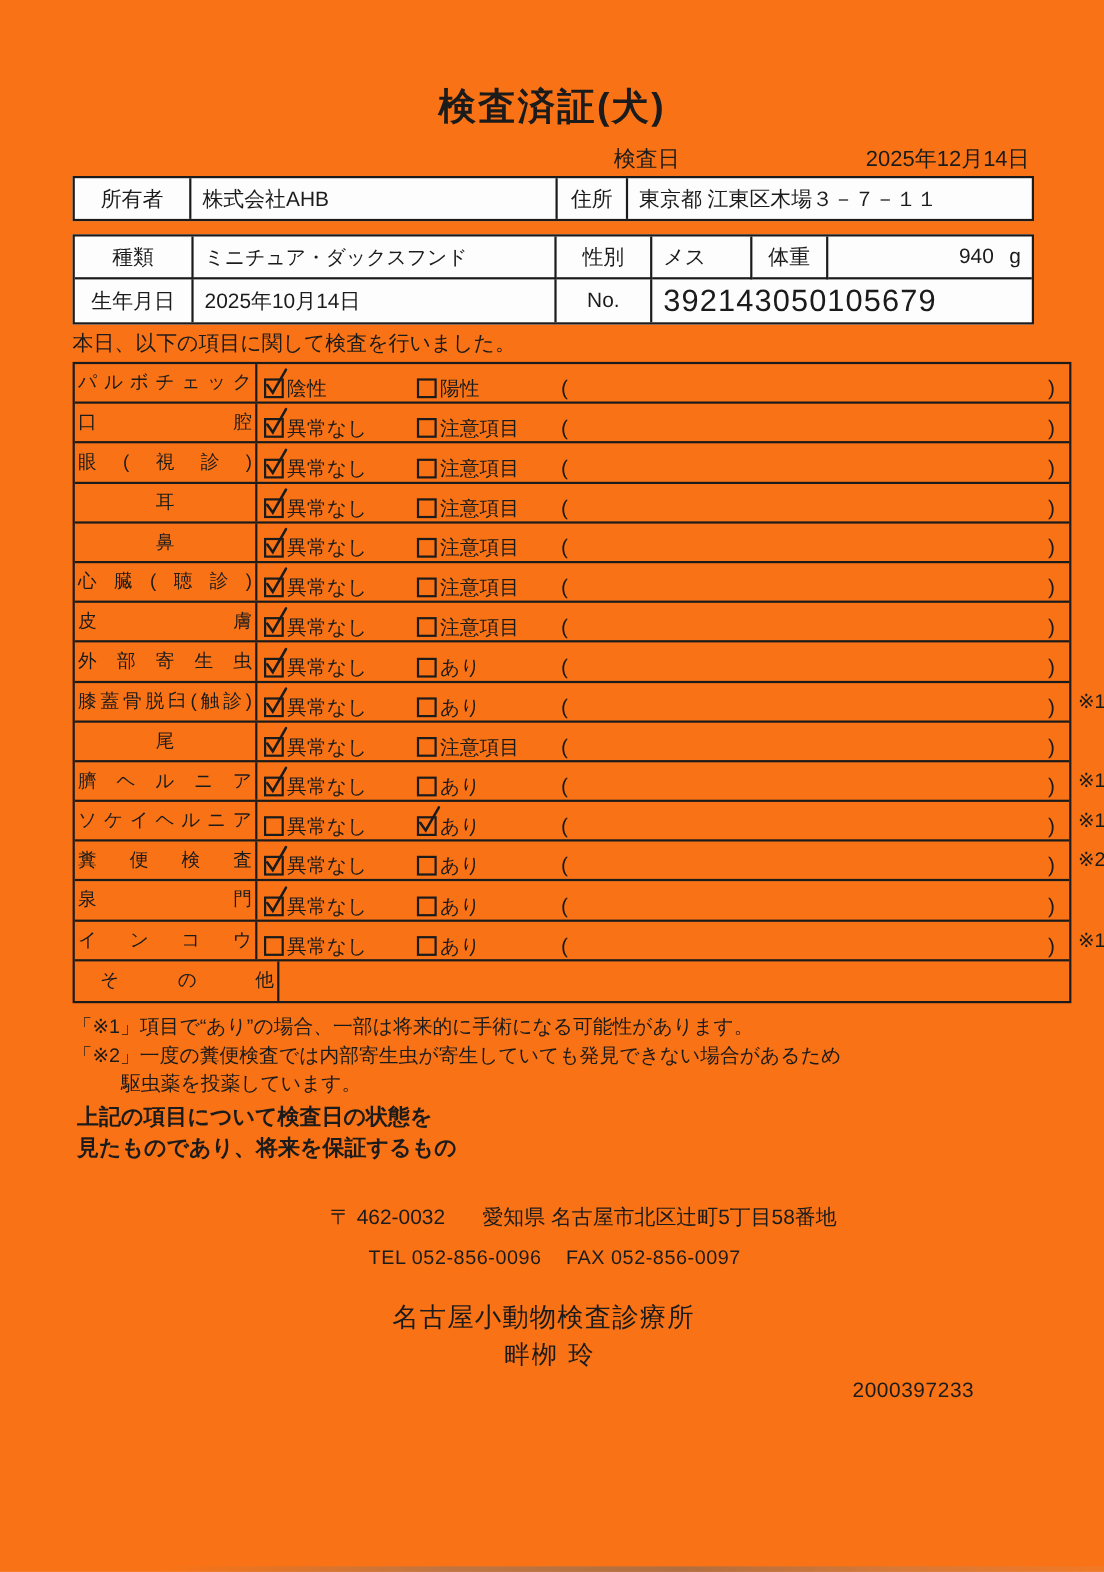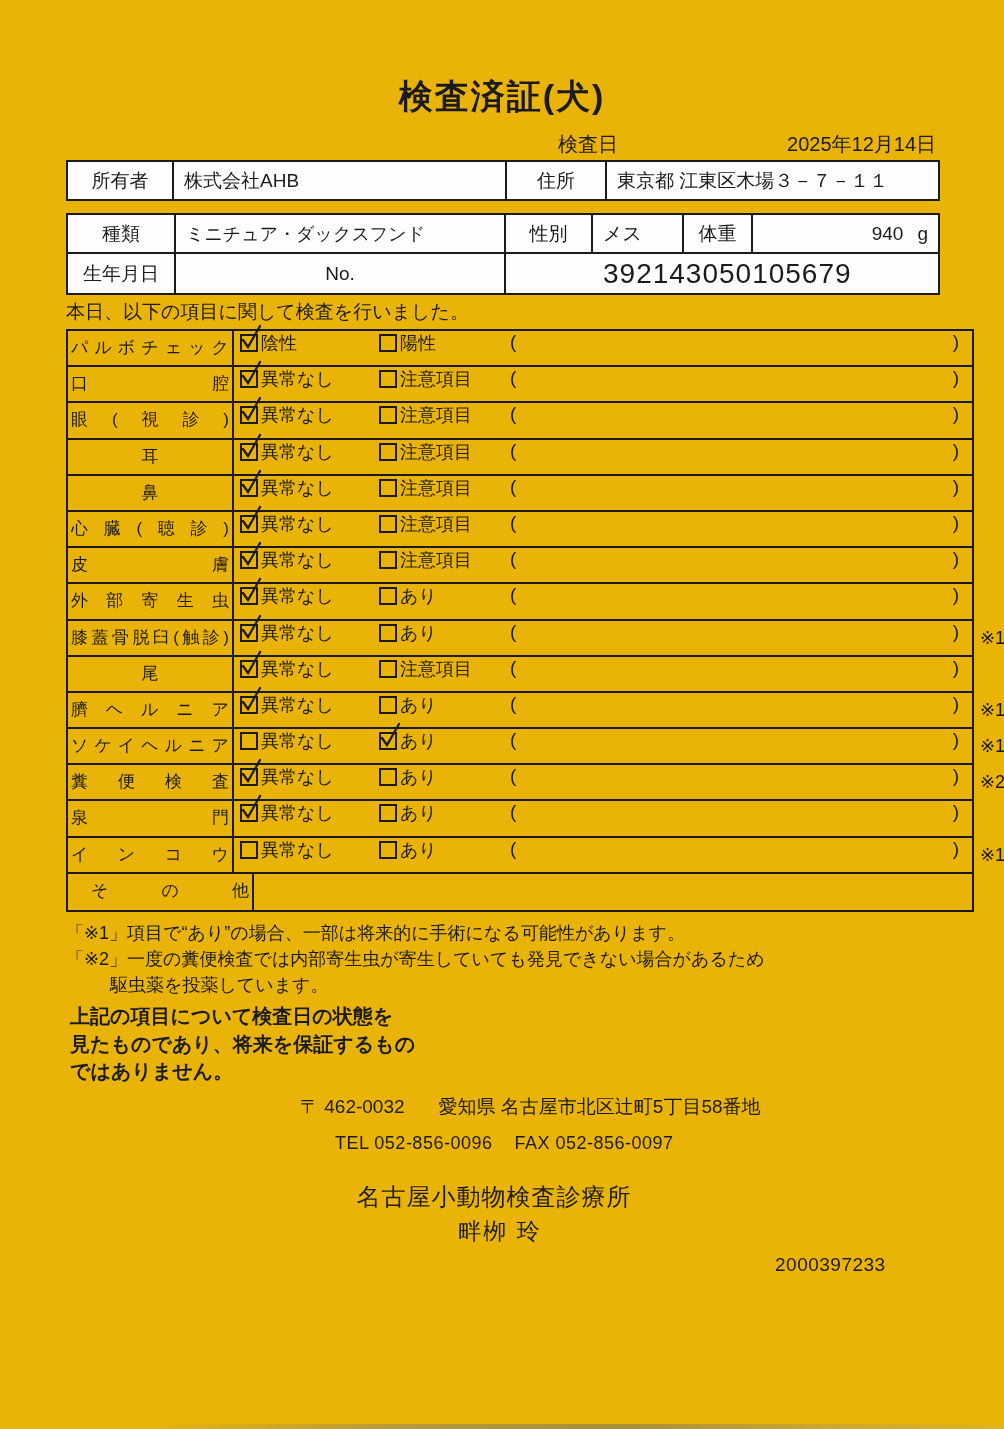--- a/index.html
+++ b/index.html
@@ -1,58 +1,58 @@
 <!DOCTYPE html>
 <html><head>
 <meta charset="utf-8">
 <style>
   html,body{margin:0;padding:0;background:#e8e8e8;}
   .page{
     position:relative;width:1004px;height:1429px;margin:0 auto;
-    background:#eab308;color:#1b1b1b;overflow:hidden;
+    background:#f97316;color:#1b1b1b;overflow:hidden;
     font-family:"Liberation Sans","DejaVu Sans",sans-serif;
   }
   .abs{position:absolute;}
 
   
   .title{top:74px;left:0;width:100%;text-align:center;font-size:34px;font-weight:bold;letter-spacing:2px;}
   .examdate{top:131px;left:558px;right:68px;display:flex;justify-content:space-between;align-items:baseline;font-size:20px;}
 
   
   .htable{left:66px;width:874px;border:2px solid #1b1b1b;box-sizing:border-box;background:#fdfdfd;}
   .t1{top:160px;height:41px;display:flex;}
   .t2{top:213px;height:82px;display:grid;grid-template-columns:108px 330px 87px 91px 69px 1fr;grid-auto-rows:1fr;}
   .cell{display:flex;align-items:center;box-sizing:border-box;font-size:19px;overflow:hidden;white-space:nowrap;}
   .cell.lab{justify-content:center;padding:0 4px;}
   .cell.val{padding:0 10px;}
   .br{border-right:2px solid #1b1b1b;}
   .bb{border-bottom:2px solid #1b1b1b;}
   .t1 .c1{width:106px;}
   .t1 .c2{width:333px;}
-  .t1 .c3{width:100px;}
+  .t1 .c3{width:64px;}
   .t1 .c4{flex:1;}
   .weightcell{justify-content:flex-end;gap:14px;padding-right:14px;}
   .span3{grid-column:4 / 7;}
   .breed{font-size:18px;}
   .noval{letter-spacing:1px;font-size:28px;}
 
   
   .intro{top:299px;left:66px;font-size:19px;}
 
   
   .ctable{top:329px;left:66px;width:908px;border:2px solid #1b1b1b;box-sizing:border-box;}
   .crow{position:relative;display:flex;height:36.2px;border-bottom:2px solid #1b1b1b;box-sizing:border-box;}
   .crow:last-child{border-bottom:none;padding-left:20px;}
   .clabel{
     flex:0 0 166px;border-right:2px solid #1b1b1b;box-sizing:border-box;
     font-size:17px;line-height:33px;padding:0 3px;overflow:hidden;white-space:nowrap;
     text-align:justify;text-align-last:justify;text-justify:inter-character;
   }
   .clabel.single{text-align:center;text-align-last:center;}
-  .ccontent{flex:1;display:flex;align-items:flex-start;padding:0 13px 0 6px;font-size:18px;}
+  .ccontent{flex:1;display:flex;align-items:flex-end;padding:0 13px 0 6px;font-size:18px;}
   .ccontent.blank > *{visibility:hidden;}
   .opt{display:flex;align-items:center;}
   .o1{width:139px;}
   .o2{width:131px;}
   .cb{position:relative;width:14px;height:14px;border:2px solid #1b1b1b;flex:none;margin-right:3px;box-sizing:content-box;}
   .tick{display:none;position:absolute;left:-3px;top:-13px;width:24px;height:28px;overflow:visible;}
   .tick path{fill:none;stroke:#1b1b1b;stroke-width:2.3px;stroke-linecap:round;}
   .cb.checked .tick{display:block;}
   .par{font-size:19px;}
   .fill{flex:1;}
@@ -100,20 +100,21 @@
     <div class="cell lab br bb">種類</div>
     <div class="cell val br bb breed">ミニチュア・ダックスフンド</div>
     <div class="cell lab br bb">性別</div>
     <div class="cell val br bb">メス</div>
     <div class="cell lab br bb">体重</div>
     <div class="cell val bb weightcell">
       <span>940</span>
       <span>g</span>
     </div>
     <div class="cell lab br">生年月日</div>
+    <div class="cell val br">2025年10月14日</div>
     <div class="cell lab br">No.</div>
     <div class="cell val span3 noval">392143050105679</div>
   </div>
 
   <div class="abs intro">本日、以下の項目に関して検査を行いました。</div>
 
   <div class="abs ctable" id="check-table">
   <div class="crow">
     <div class="clabel">パルボチェック</div>
     <div class="ccontent">
@@ -459,21 +460,20 @@
   </div>
 </div>
 
   <div class="abs note1">「※1」項目で“あり”の場合、一部は将来的に手術になる可能性があります。</div>
   <div class="abs note2a">「※2」一度の糞便検査では内部寄生虫が寄生していても発見できない場合があるため</div>
   <div class="abs note2b">駆虫薬を投薬しています。</div>
 
   <div class="abs disclaimer">
     <div>上記の項目について検査日の状態を</div>
     <div>見たものであり、将来を保証するもの</div>
-    <div>ではありません。</div>
   </div>
 
 
   <div class="abs addr">
     <span>〒 462-0032</span>
     <span>愛知県 名古屋市北区辻町5丁目58番地</span>
   </div>
 
   <div class="abs telfax">
     <span>TEL 052-856-0096</span>

